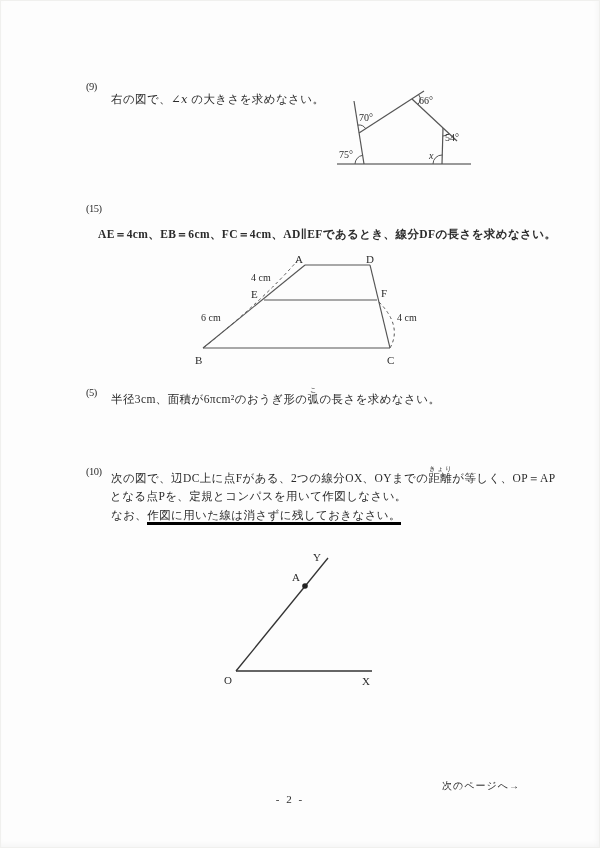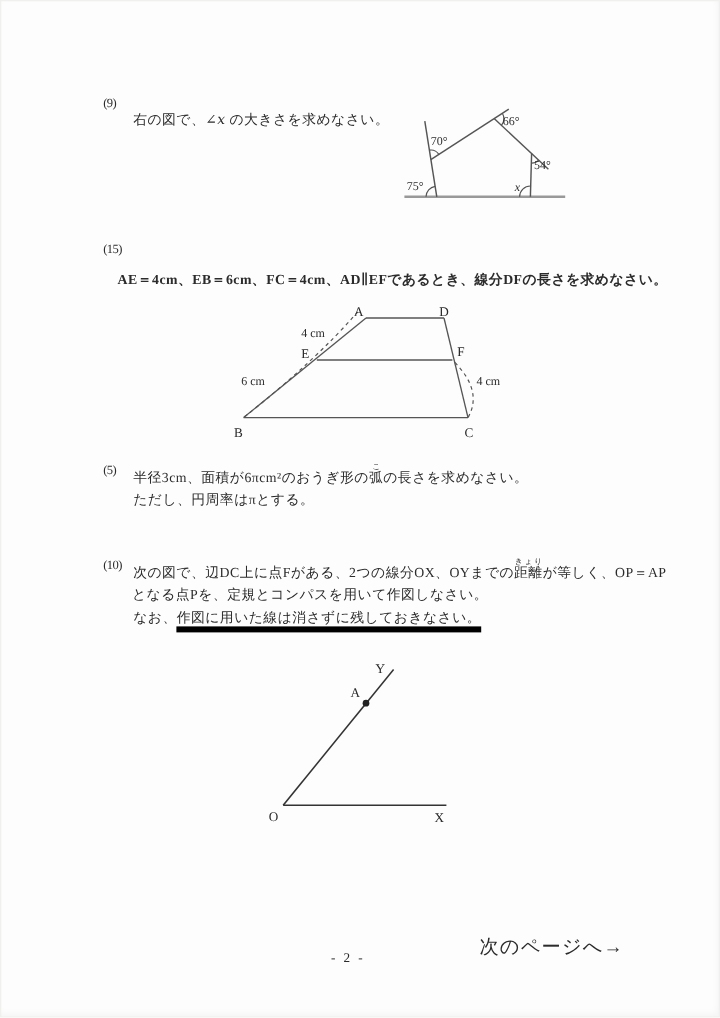--- a/index.html
+++ b/index.html
@@ -5,26 +5,26 @@
   html,body{margin:0;padding:0;background:#ffffff;}
   .page{
     position:relative;width:600px;height:848px;margin:0 auto;
     background:#fdfdfd;overflow:hidden;
     box-shadow:inset 0 0 0 1px #f0f0ee, inset -2px -3px 6px rgba(0,0,0,0.04);
     font-family:"Liberation Serif","DejaVu Serif",serif;
     color:#2b2b2b;
   }
   .tline{position:absolute;font-size:11.5px;letter-spacing:0.4px;line-height:14px;white-space:nowrap;}
   .pnum{position:absolute;font-size:10.5px;letter-spacing:-0.5px;}
-  .uline{border-bottom:5px solid #000000;padding-bottom:1px;text-align:center;}
+  .uline{border-bottom:3px solid #000000;padding-bottom:1px;text-align:center;}
   .mvar{font-style:italic;font-family:"DejaVu Serif","Liberation Serif",serif;}
   ruby rt{font-size:6.5px;letter-spacing:0;}
   svg text{font-family:"Liberation Serif","DejaVu Serif",serif;fill:#2b2b2b;}
   .fig{position:absolute;}
-  .footer-next{position:absolute;top:779px;right:80px;font-size:16px;letter-spacing:1px;}
+  .footer-next{position:absolute;top:779px;right:80px;font-size:10px;letter-spacing:1px;}
   .footer-page{position:absolute;top:793px;left:250px;width:80px;text-align:center;font-size:11px;letter-spacing:2px;}
 </style>
 </head>
 <body>
 
 <div class="page">
 
   <span class="pnum" style="left:86px;top:81px;">(9)</span>
   <div class="tline" style="left:111px;top:80px;margin-top:12px;"><span>右の図で、∠</span><span class="mvar">x</span><span> の大きさを求めなさい。</span></div>
 
@@ -75,21 +75,20 @@
     <text x="10" y="112" font-size="11">B</text>
     <text x="202" y="112" font-size="11">C</text>
 
     <text x="66" y="29" font-size="10">4 cm</text>
     <text x="16" y="69" font-size="10">6 cm</text>
     <text x="212" y="69" font-size="10">4 cm</text>
   </svg>
 
   <span class="pnum" style="left:86px;top:387px;">(5)</span>
   <div class="tline" style="left:111px;top:386px;"><span>半径3cm、面積が6πcm²のおうぎ形の</span><ruby><span>弧</span><rt>こ</rt></ruby><span>の長さを求めなさい。</span></div>
-  <div class="tline" style="left:111px;top:410px;">ただし、円周率はπとする。</div>
 
   <span class="pnum" style="left:86px;top:466px;">(10)</span>
   <div class="tline" style="left:111px;top:465px;"><span>次の図で、辺DC上に点Fがある、2つの線分OX、OYまでの</span><ruby><span>距離</span><rt>きょり</rt></ruby><span>が等しく、OP＝AP</span></div>
   <div class="tline" style="left:98px;top:489px;margin-left:12px;">となる点Pを、定規とコンパスを用いて作図しなさい。</div>
   <div class="tline" style="left:111px;top:508px;"><span>なお、</span><span class="uline">作図に用いた線は消さずに残しておきなさい。</span></div>
 
   <svg class="fig" style="left:195px;top:548px;" width="215" height="148" viewBox="0 0 215 148">
     <line x1="41" y1="123" x2="177" y2="123" stroke="#333" stroke-width="1.3"></line>
     <line x1="41" y1="123" x2="133" y2="10" stroke="#333" stroke-width="1.3"></line>
     <circle cx="110" cy="38" r="2.8" fill="#222"></circle>

